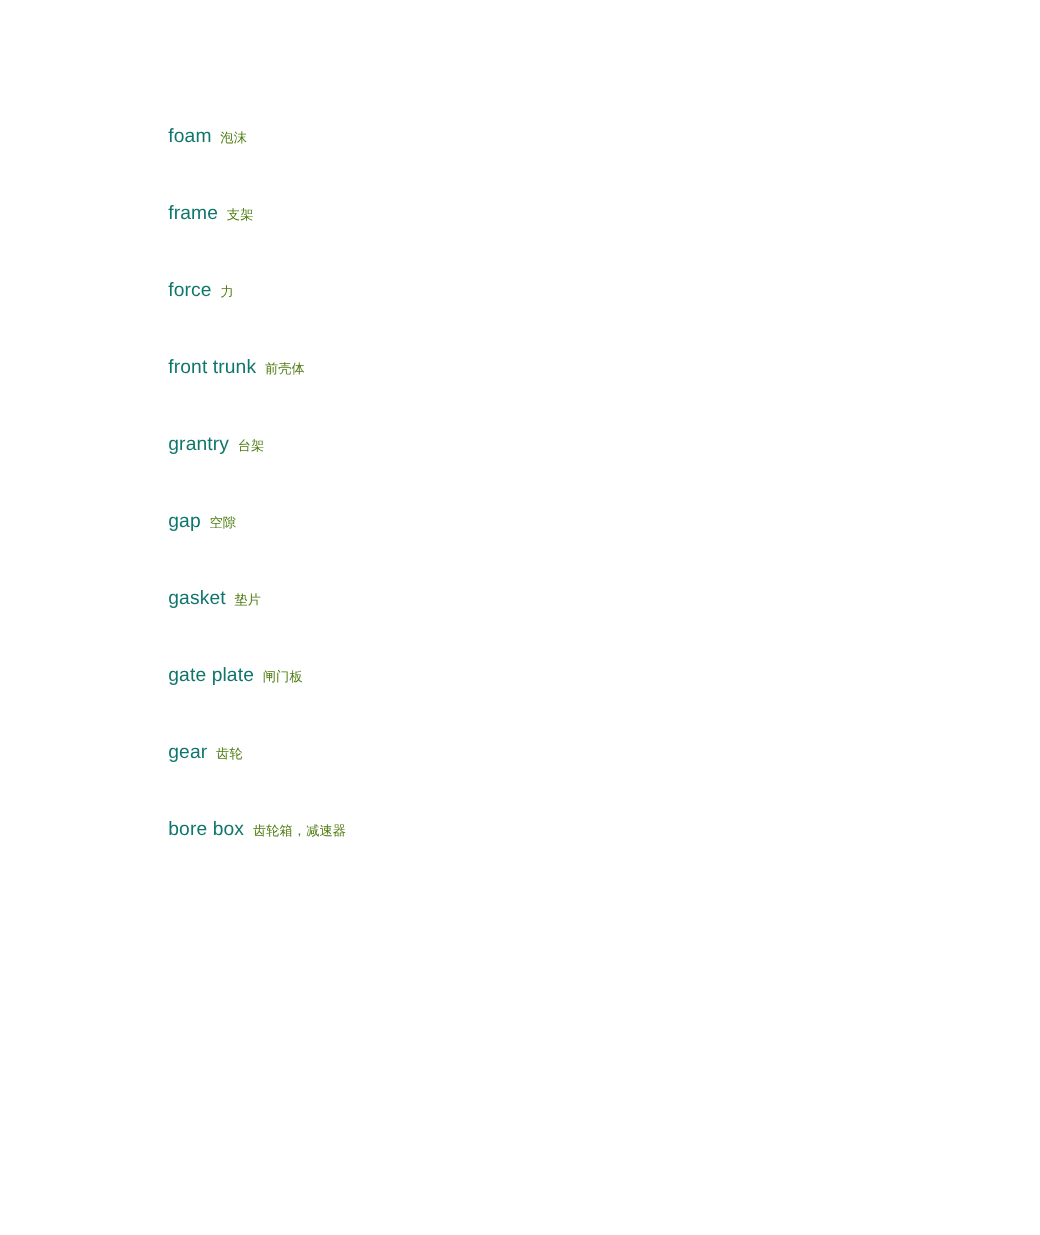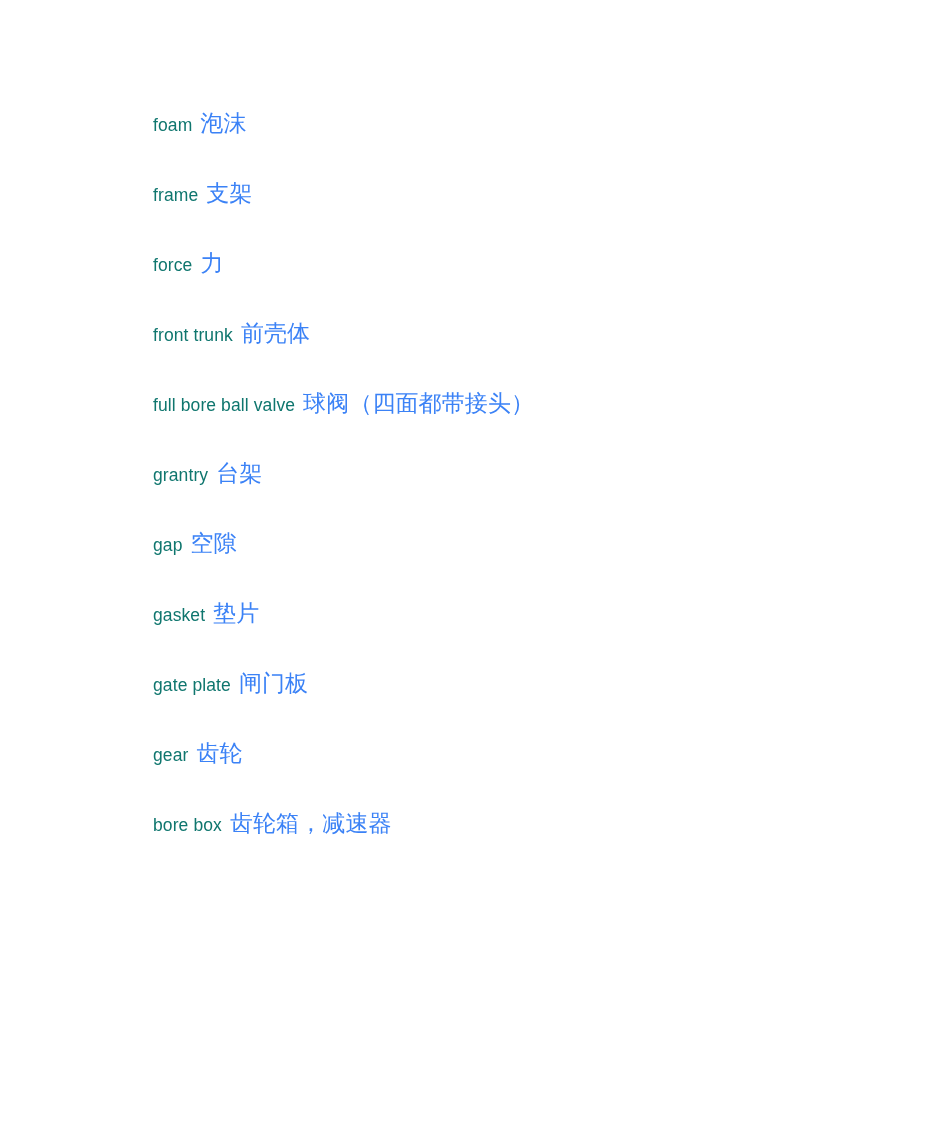--- a/index.html
+++ b/index.html
@@ -33,35 +33,34 @@
     line-height: 70px;
     font-size: 17.5px;
     white-space: nowrap;
     letter-spacing: 0.1px;
   }
   .entry .term {
     font-size: 17.5px;
     color: #0f766e;
   }
   .entry .gloss {
-    font-size: 23px;
-    color: #3b82f6;
+    font-size: 12px;
+    color: #4d7c0f;
     margin-left: 8px;
   }
 </style>
 </head>
 <body>
 
 <div class="page">
   <div class="glossary" id="glossary-list">
       <div class="entry"><span class="term">foam</span><span class="gloss">泡沫</span></div>
       <div class="entry"><span class="term">frame</span><span class="gloss">支架</span></div>
       <div class="entry"><span class="term">force</span><span class="gloss">力</span></div>
       <div class="entry"><span class="term">front trunk</span><span class="gloss">前壳体</span></div>
-      <div class="entry"><span class="term">full bore ball valve</span><span class="gloss">球阀（四面都带接头）</span></div>
       <div class="entry"><span class="term">grantry</span><span class="gloss">台架</span></div>
       <div class="entry"><span class="term">gap</span><span class="gloss">空隙</span></div>
       <div class="entry"><span class="term">gasket</span><span class="gloss">垫片</span></div>
       <div class="entry"><span class="term">gate plate</span><span class="gloss">闸门板</span></div>
       <div class="entry"><span class="term">gear</span><span class="gloss">齿轮</span></div>
       <div class="entry"><span class="term">bore box</span><span class="gloss">齿轮箱，减速器</span></div>
     </div>
 </div>
 
 </body></html>

